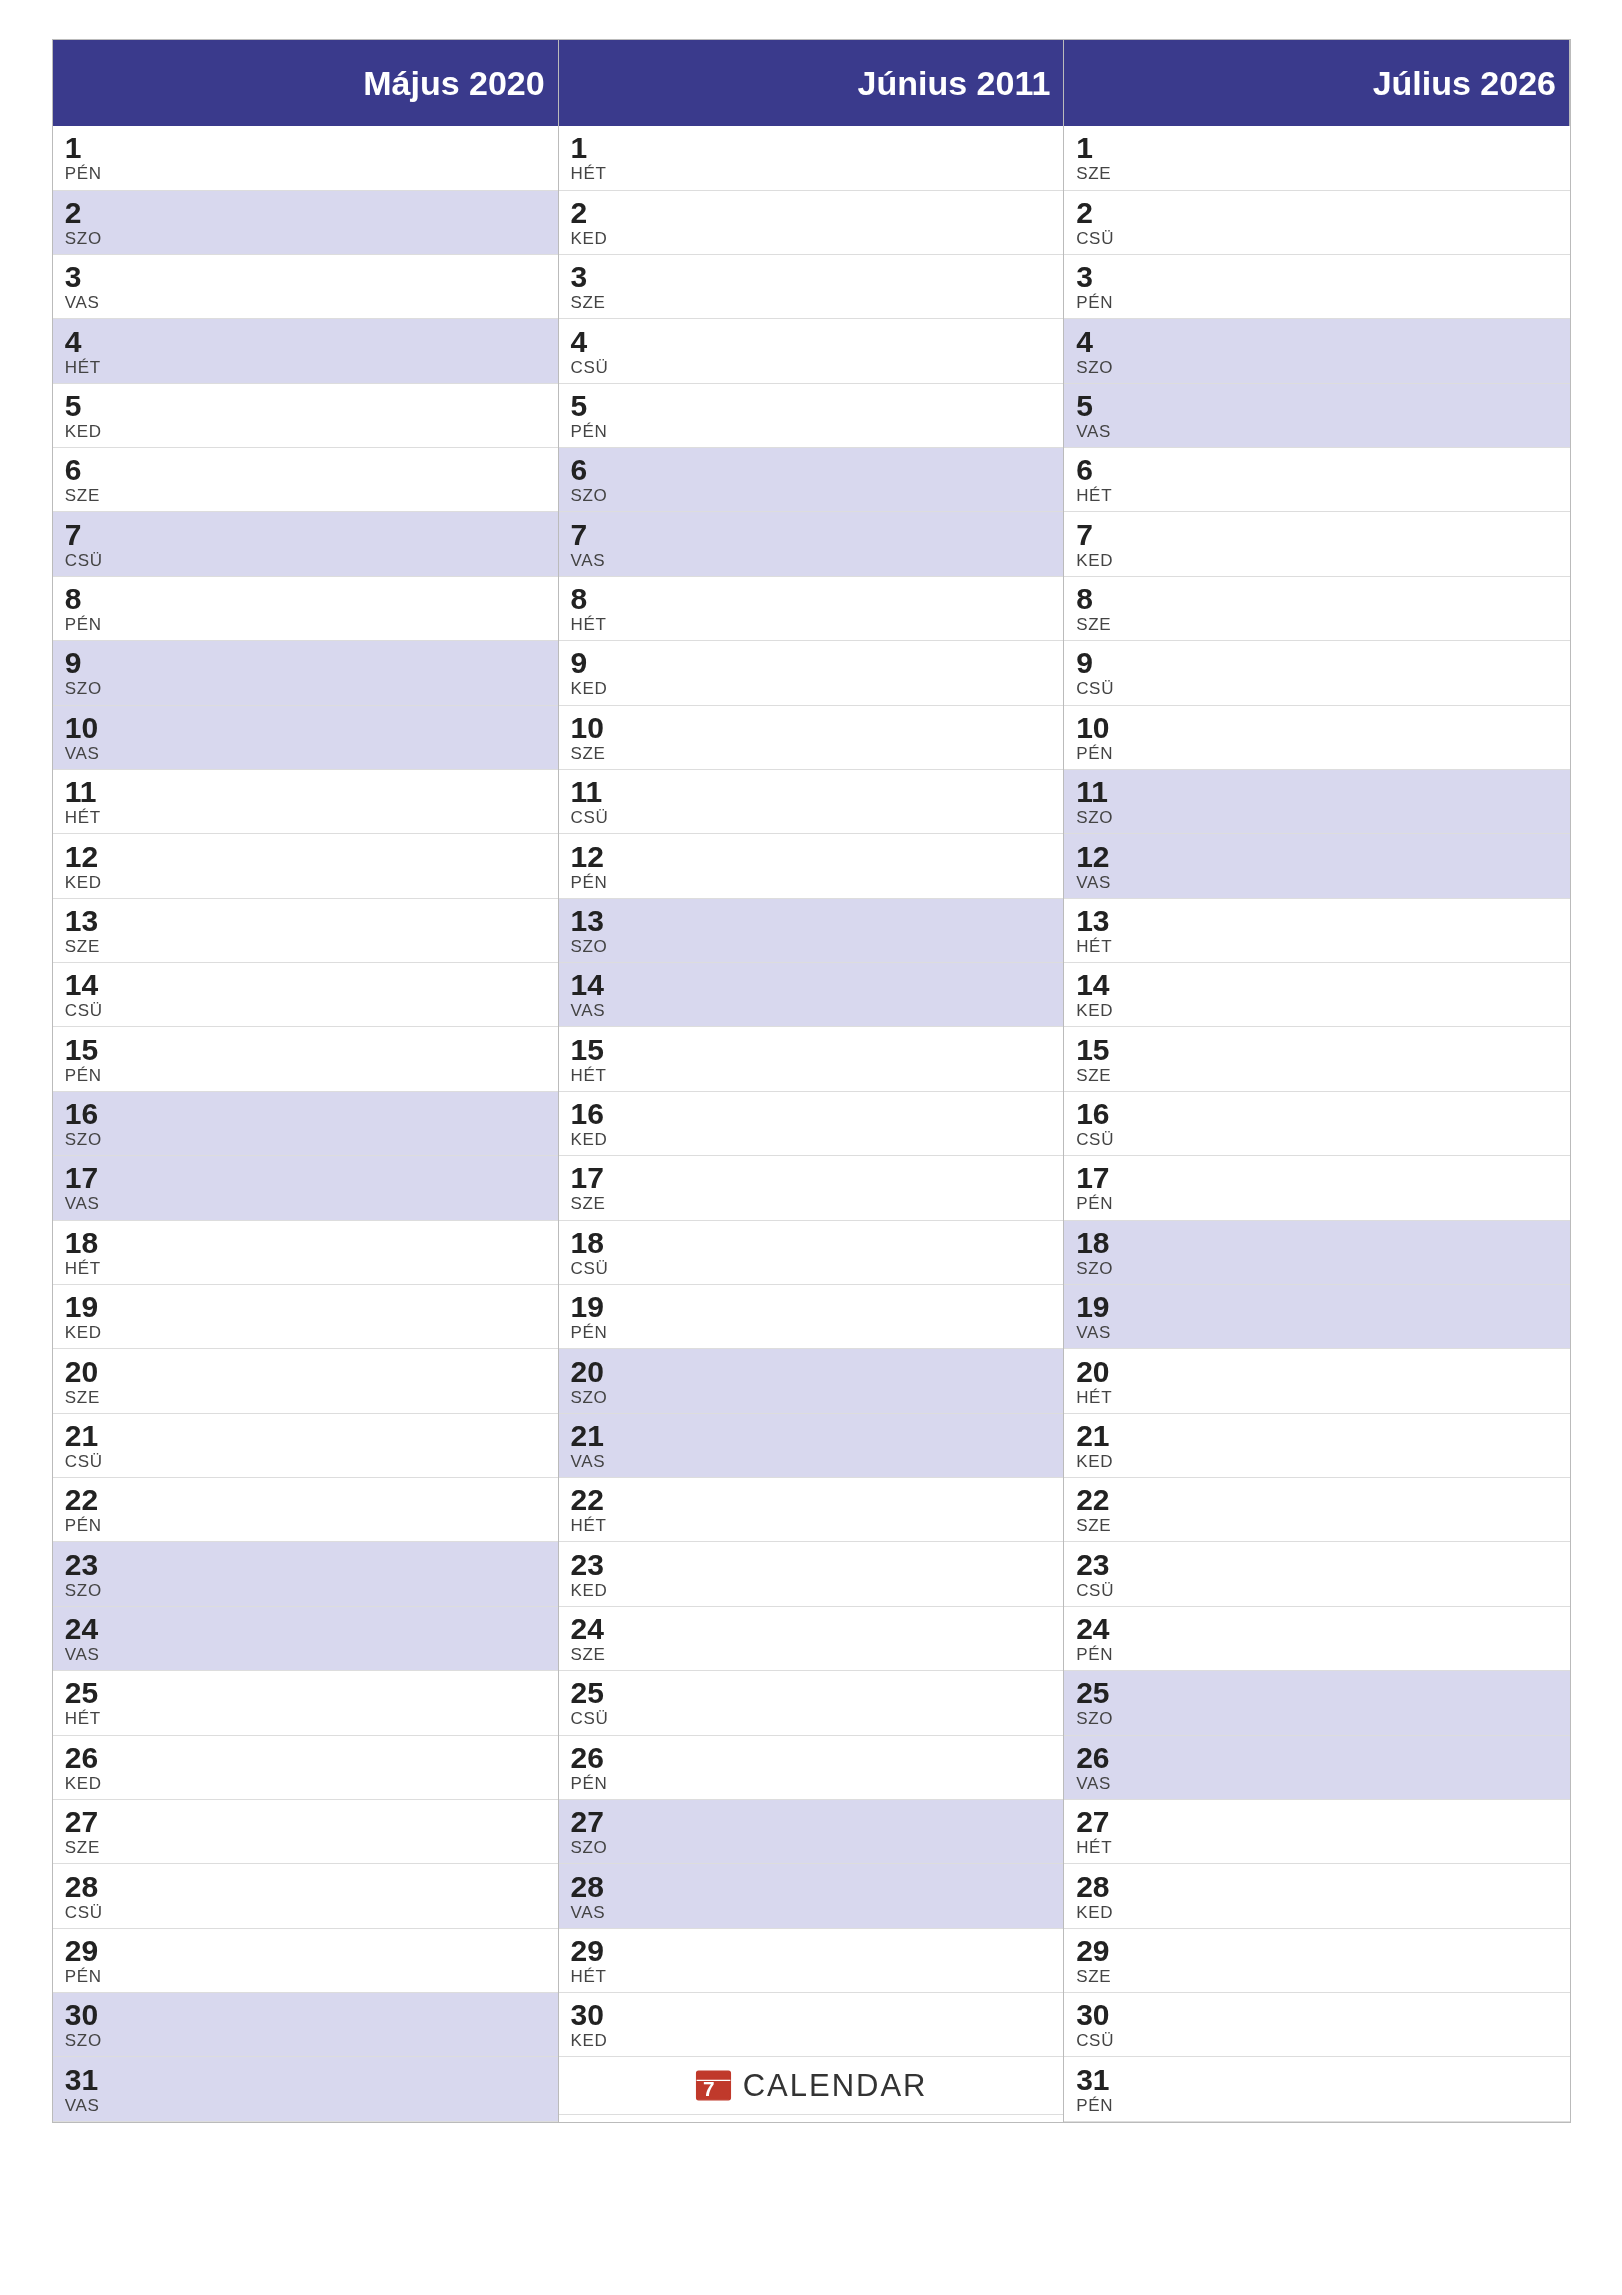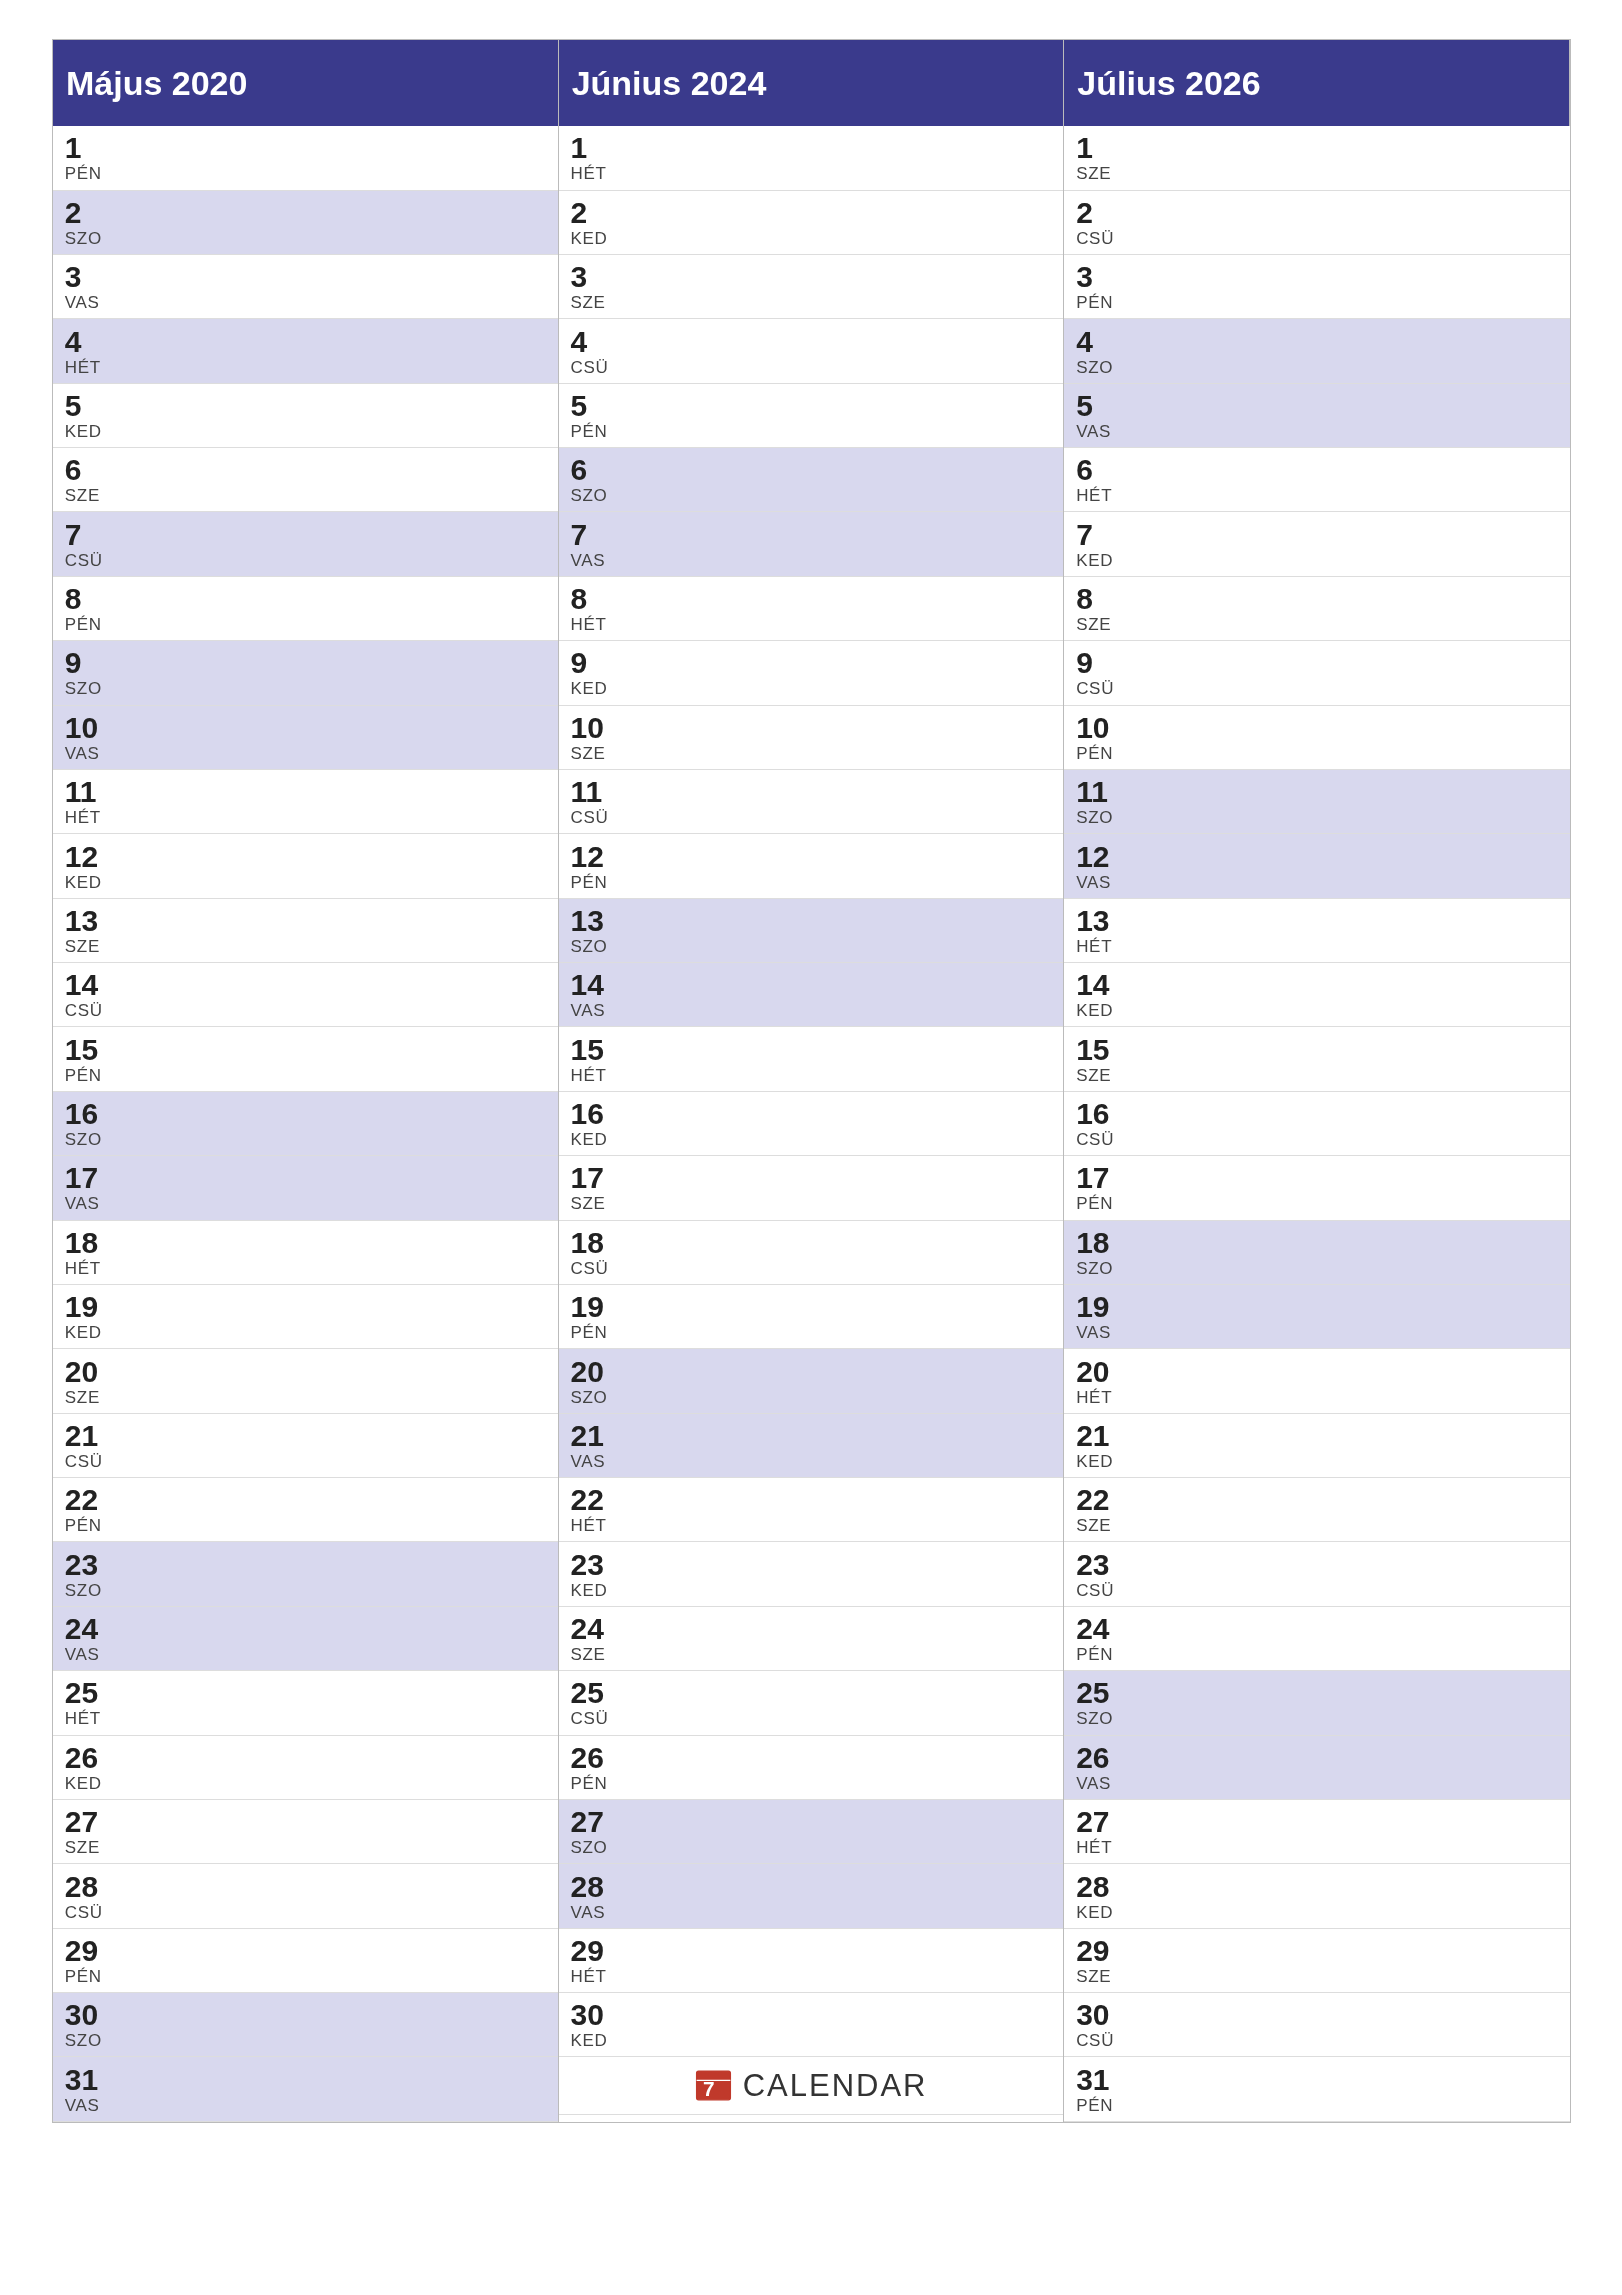--- a/index.html
+++ b/index.html
@@ -12,21 +12,21 @@
     }
     .calendar-grid {
       display: grid;
       grid-template-columns: 1fr 1fr 1fr;
       border: 1px solid #bbb;
       width: 100%;
     }
     .month-header {
       background: #3a3a8c;
       color: #fff;
-      text-align: left;
+      text-align: right;
       font-size: 34px;
       font-weight: bold;
       padding: 23.6px 13px;
       border-right: 1px solid #bbb;
     }
     .month-header:last-child {
       border-right: none;
     }
     .days-column {
       display: flex;
@@ -83,21 +83,21 @@
       color: #333;
       letter-spacing: 2px;
     }
   </style>
 </head>
 <body>
 
 <div class="calendar-grid">
 
   <div class="month-header">Május 2020</div>
-  <div class="month-header">Június 2024</div>
+  <div class="month-header">Június 2011</div>
   <div class="month-header">Július 2026</div>
 
   <div class="days-column" id="col-maj">
       <div class="day-row">
         <span class="day-number">1</span>
         <span class="day-name">PÉN</span>
       </div>
       <div class="day-row highlighted">
         <span class="day-number">2</span>
         <span class="day-name">SZO</span>

